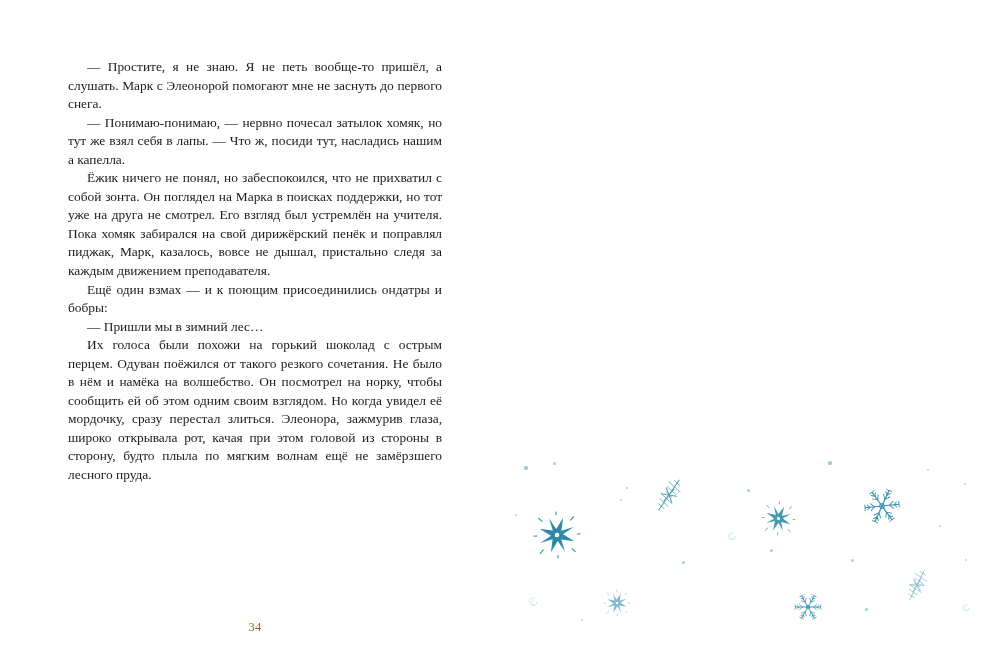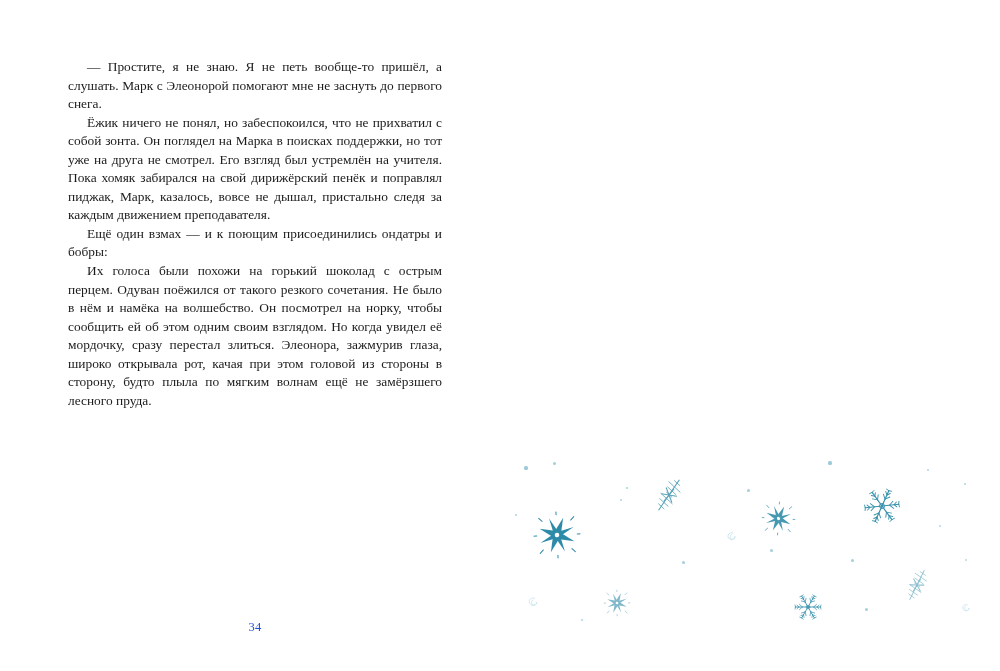--- a/index.html
+++ b/index.html
@@ -48,21 +48,21 @@
   }
 
   
   .folio {
     position: absolute;
     top: 620px;
     left: 68px;
     width: 374px;
     text-align: center;
     font-size: 12.5px;
-    color: #1d4ed8;
+    color: #a16207;
     letter-spacing: 0.3px;
   }
 
   
   .snow-layer {
     position: absolute;
     left: 500px;
     top: 450px;
     width: 500px;
     height: 221px;
@@ -82,22 +82,24 @@
   }
 </style>
 </head>
 <body>
 
 <div class="page-spread">
 
   <div class="page page-left">
     <div class="text-block">
         <p>— Простите, я не знаю. Я не петь вообще-то пришёл, а слушать. Марк с Элеонорой помогают мне не заснуть до первого снега.</p>
+        <p>— Понимаю-понимаю, — нервно почесал затылок хомяк, но тут же взял себя в лапы. — Что ж, посиди тут, насладись нашим а капелла.</p>
         <p>Ёжик ничего не понял, но забеспокоился, что не прихватил с собой зонта. Он поглядел на Марка в поисках поддержки, но тот уже на друга не смотрел. Его взгляд был устремлён на учителя. Пока хомяк забирался на свой дирижёрский пенёк и поправлял пиджак, Марк, казалось, вовсе не дышал, пристально следя за каждым движением преподавателя.</p>
         <p>Ещё один взмах — и к поющим присоединились ондатры и бобры:</p>
+        <p>— Пришли мы в зимний лес…</p>
         <p>Их голоса были похожи на горький шоколад с острым перцем. Одуван поёжился от такого резкого сочетания. Не было в нём и намёка на волшебство. Он посмотрел на норку, чтобы сообщить ей об этом одним своим взглядом. Но когда увидел её мордочку, сразу перестал злиться. Элеонора, зажмурив глаза, широко открывала рот, качая при этом головой из стороны в сторону, будто плыла по мягким волнам ещё не замёрзшего лесного пруда.</p>
       </div>
     <div class="folio">34</div>
   </div>
 
   <div class="page page-right">
     
   </div>
 
   <div class="snow-layer">

